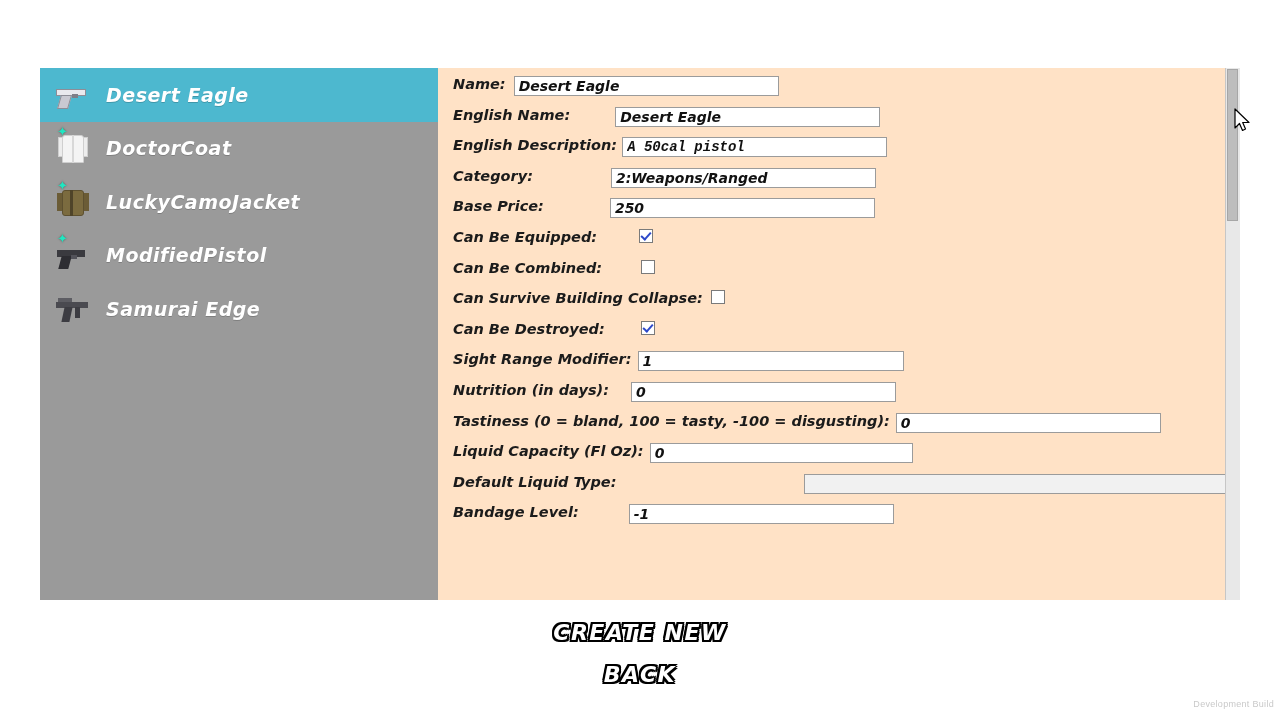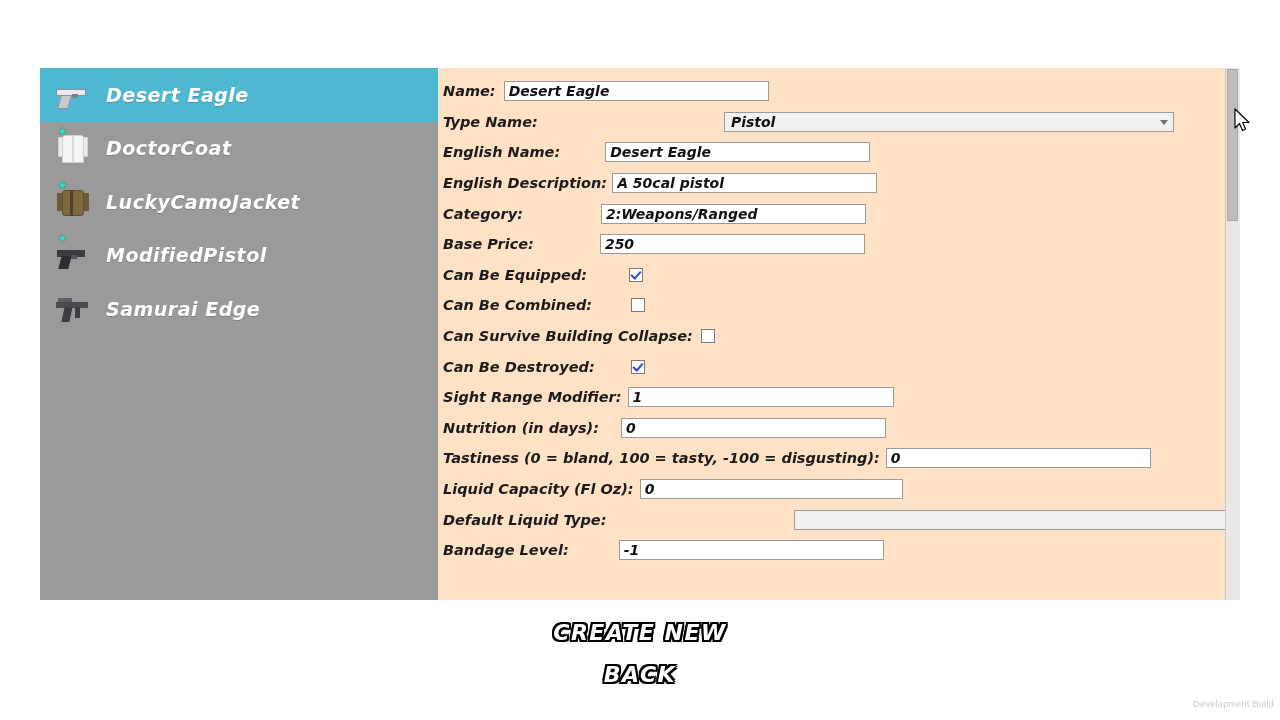--- a/index.html
+++ b/index.html
@@ -120,23 +120,23 @@
     position: relative;
     overflow: hidden;
   }
   .form-inner {
     position: absolute;
     left: 0; top: 0; right: 0;
     padding: 8px 0 0 5px;
   }
   .row {
     display: flex;
-    align-items: center;
     height: 30.6px;
     padding-left: 0;
+    margin-left: 10px;
   }
   .lbl {
     font-family: "DejaVu Sans", sans-serif;
     font-style: italic;
     font-weight: 700;
     font-size: 14.5px;
     color: #1b1b1b;
     white-space: nowrap;
     padding-left: 0;
   }
@@ -348,36 +348,29 @@
     </div>
 
     <div class="form-panel">
       <div class="form-inner">
 
         <div class="row">
           <span class="lbl">Name:</span>
           <input class="txt w265" type="text" value="Desert Eagle" style="">
         </div>
 
-        <div class="row">
-          <span class="lbl">Type Name:</span>
-          <div class="sel" style="width:450px;margin-left:186px;">
-            <span>Pistol</span>
-            <span class="arrow"></span>
-          </div>
-        </div>
 
         <div class="row">
           <span class="lbl">English Name:</span>
           <input class="txt w265" style="margin-left: 45px;" type="text" value="Desert Eagle">
         </div>
 
         <div class="row">
           <span class="lbl">English Description:</span>
-          <input class="txt w265" style="margin-left: 5px;" type="text" value="A 50cal pistol">
+          <input class="txt w265" style="margin-left: 5px; font-family: Liberation Mono, monospace;" type="text" value="A 50cal pistol">
         </div>
 
         <div class="row">
           <span class="lbl">Category:</span>
           <input class="txt w265" style="margin-left: 78px;" type="text" value="2:Weapons/Ranged">
         </div>
 
 
         <div class="row">
           <span class="lbl">Base Price:</span>

